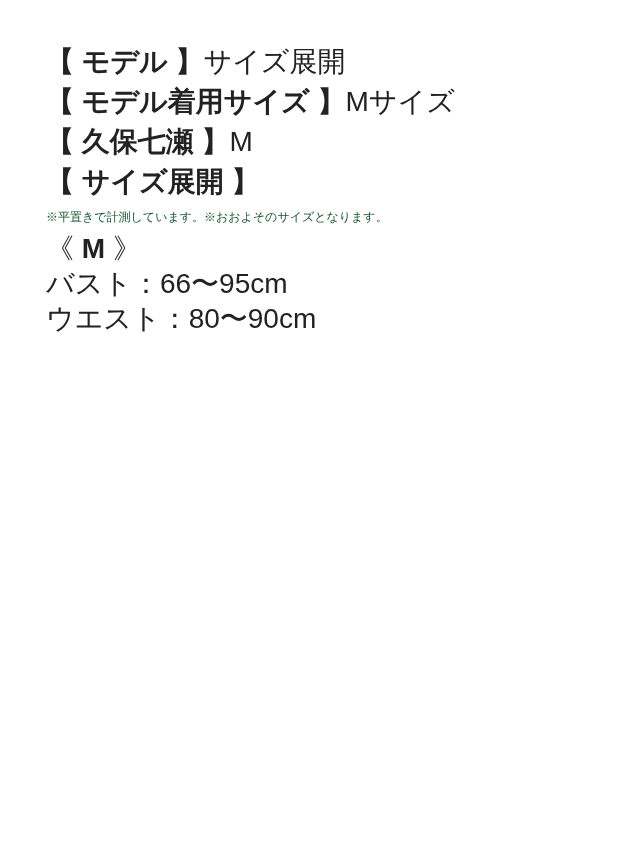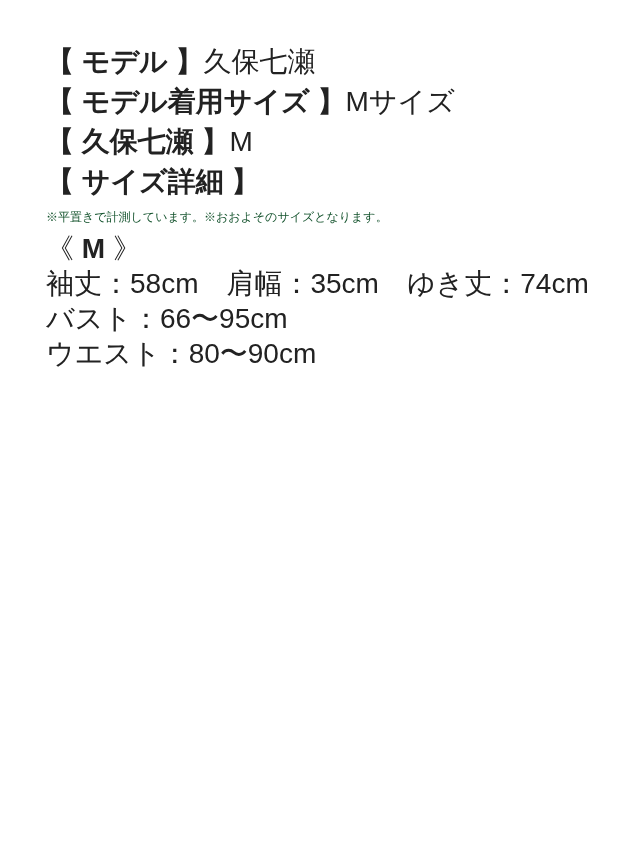--- a/index.html
+++ b/index.html
@@ -44,39 +44,38 @@
     line-height: 35px;
   }
 </style>
 </head>
 <body>
 
 <div class="page">
   <div class="content">
 
     <div class="row label-row">
-      <span class="bold">【 モデル 】</span><span>久保七瀬</span>
+      <span class="bold">【 モデル 】</span><span>サイズ展開</span>
     </div>
 
     <div class="row label-row">
       <span class="bold">【 モデル着用サイズ 】</span><span>Mサイズ</span>
     </div>
 
     <div class="row label-row">
       <span class="bold">【 久保七瀬 】</span><span>M</span>
     </div>
 
     <div class="row label-row">
-      <span class="bold">【 サイズ詳細 】</span>
+      <span class="bold">【 サイズ展開 】</span>
     </div>
 
     <div class="row note-row">※平置きで計測しています。※おおよそのサイズとなります。</div>
 
     <div class="row size-head-row">
       <span>《 </span><span class="bold">M</span><span> 》</span>
     </div>
 
-    <div class="row measure-row">袖丈：58cm　肩幅：35cm　ゆき丈：74cm</div>
     <div class="row measure-row">バスト：66〜95cm</div>
     <div class="row measure-row">ウエスト：80〜90cm</div>
 
   </div>
 </div>
 
 </body></html>

